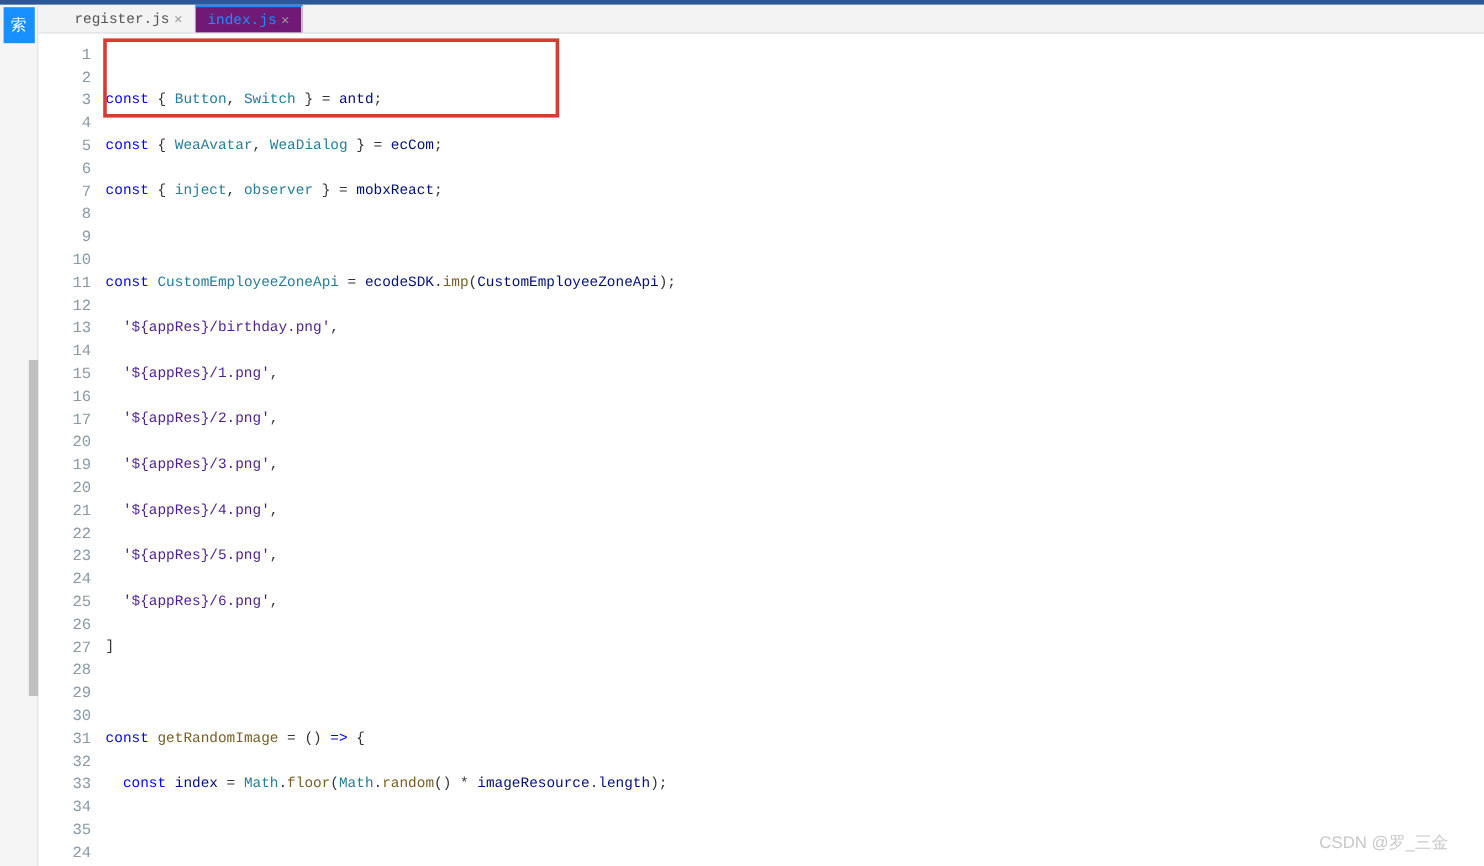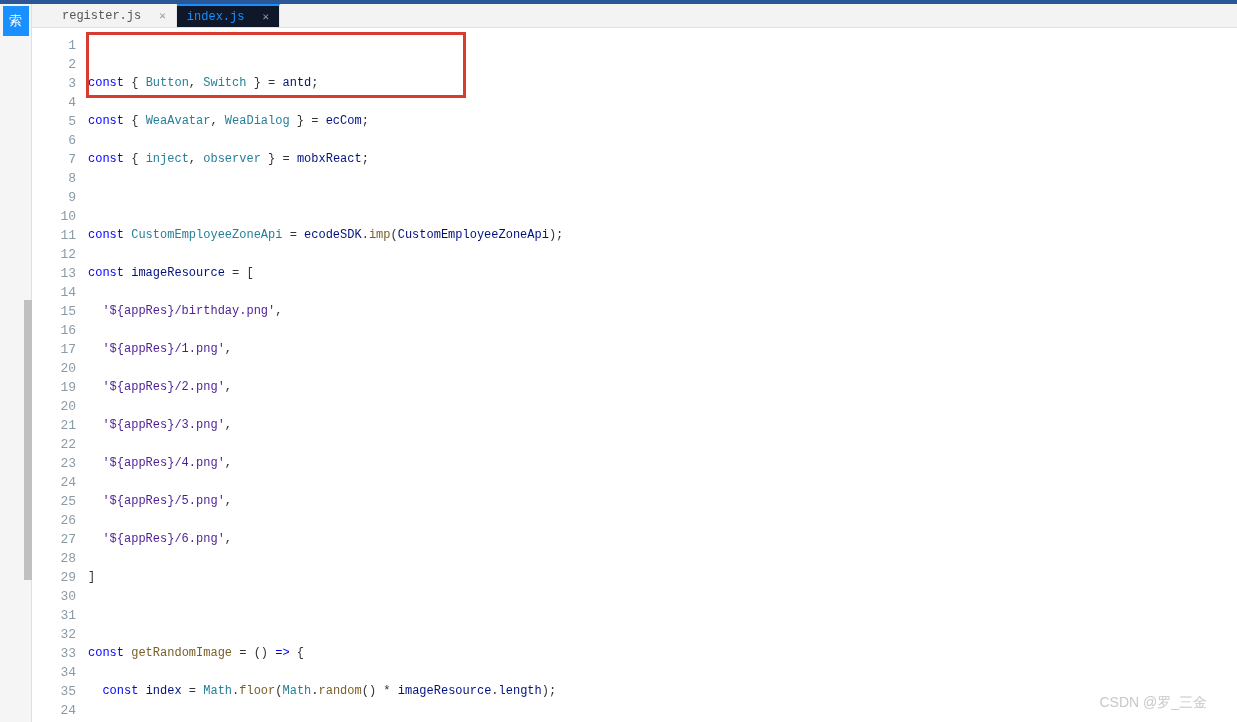--- a/index.html
+++ b/index.html
@@ -57,24 +57,24 @@
       padding-left: 20px;
     }
     .tab {
       display: flex;
       align-items: center;
       padding: 0 10px;
       font-size: 12px;
       color: #555;
       cursor: pointer;
       border-right: 1px solid #e5e5e5;
-      gap: 18px;
+      gap: 4px;
     }
     .tab.active {
-      background: #0f172a;
+      background: #701a75;
       color: #1890ff;
       border-top: 2px solid #1890ff;
     }
     .tab-close {
       color: #999;
       font-size: 11px;
     }
     .editor-wrap {
       display: flex;
       flex: 1;
@@ -186,21 +186,20 @@
           <div class="ln">35</div>
           <div class="ln">24</div>
         </div>
       <div class="code">
         <div class="highlight-box"></div>
 <span class="line"><span class="kw">const</span> <span class="op">{ </span><span class="var">Button</span><span>, </span><span class="var">Switch</span><span> }</span><span> = </span><span class="prop">antd</span><span>;</span></span>
 <span class="line"><span class="kw">const</span> <span>{ </span><span class="var">WeaAvatar</span><span>, </span><span class="var">WeaDialog</span><span> }</span><span> = </span><span class="prop">ecCom</span><span>;</span></span>
 <span class="line"><span class="kw">const</span> <span>{ </span><span class="var">inject</span><span>, </span><span class="var">observer</span><span> }</span><span> = </span><span class="prop">mobxReact</span><span>;</span></span>
 <span class="line"></span>
 <span class="line"><span class="kw">const</span> <span class="var">CustomEmployeeZoneApi</span><span> = </span><span class="prop">ecodeSDK</span><span>.</span><span class="fn">imp</span><span>(</span><span class="prop">CustomEmployeeZoneApi</span><span>);</span></span>
-<span class="line"><span class="kw">const</span> <span class="prop">imageResource</span><span> = [</span></span>
 <span class="line">  <span class="str">'${appRes}/birthday.png'</span><span>,</span></span>
 <span class="line">  <span class="str">'${appRes}/1.png'</span><span>,</span></span>
 <span class="line">  <span class="str">'${appRes}/2.png'</span><span>,</span></span>
 <span class="line">  <span class="str">'${appRes}/3.png'</span><span>,</span></span>
 <span class="line">  <span class="str">'${appRes}/4.png'</span><span>,</span></span>
 <span class="line">  <span class="str">'${appRes}/5.png'</span><span>,</span></span>
 <span class="line">  <span class="str">'${appRes}/6.png'</span><span>,</span></span>
 <span class="line">]</span>
 <span class="line"></span>
 <span class="line"><span class="kw">const</span> <span class="fn">getRandomImage</span><span> = () </span><span class="kw">=&gt;</span><span> {</span></span>

